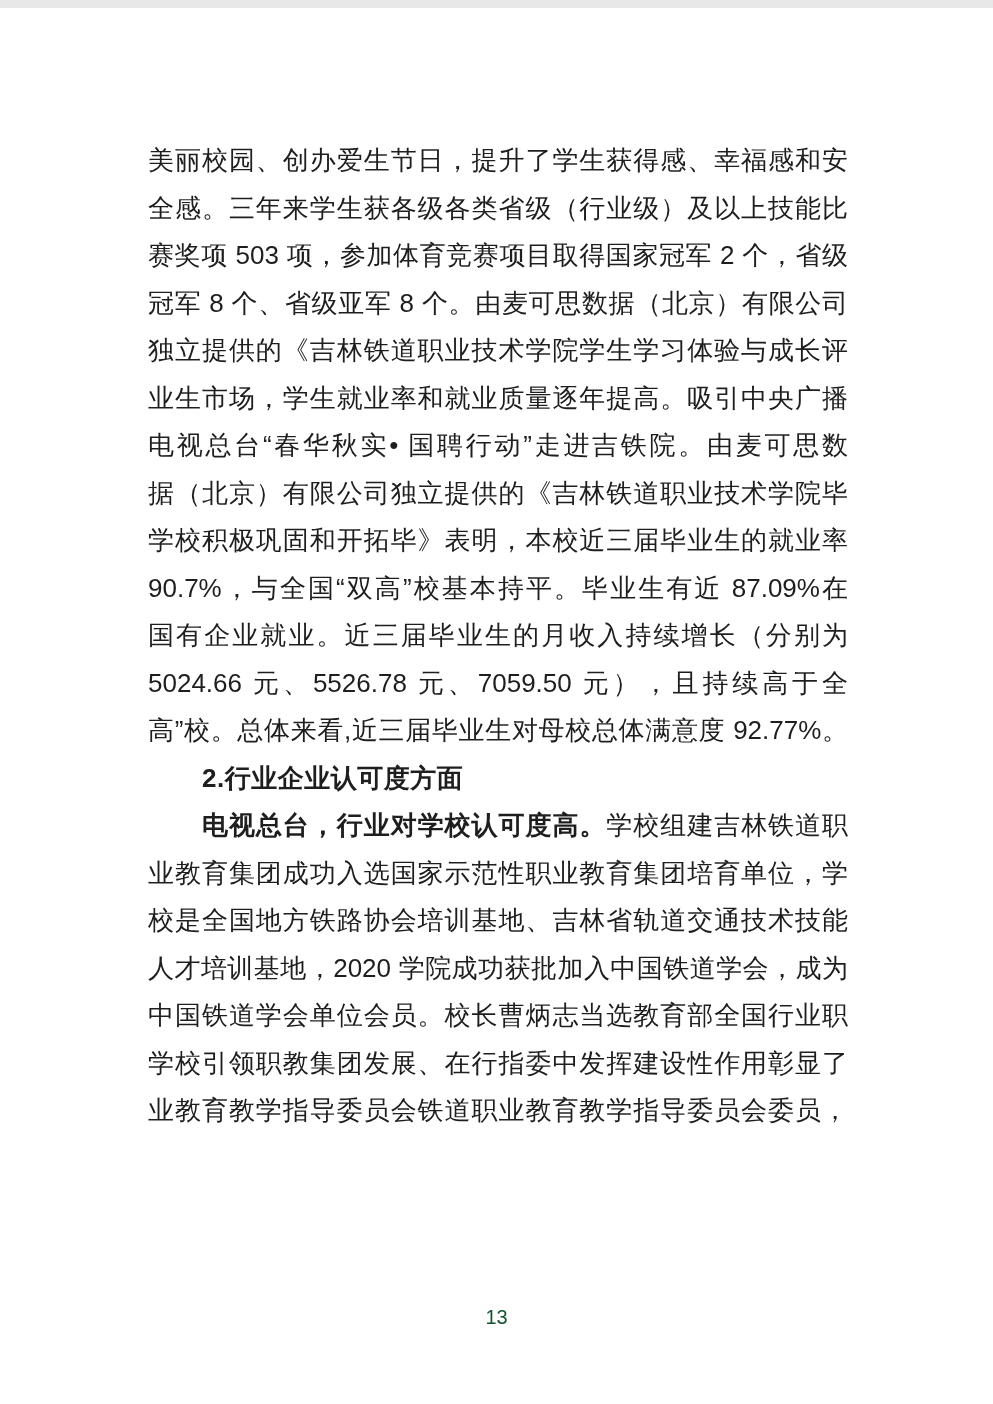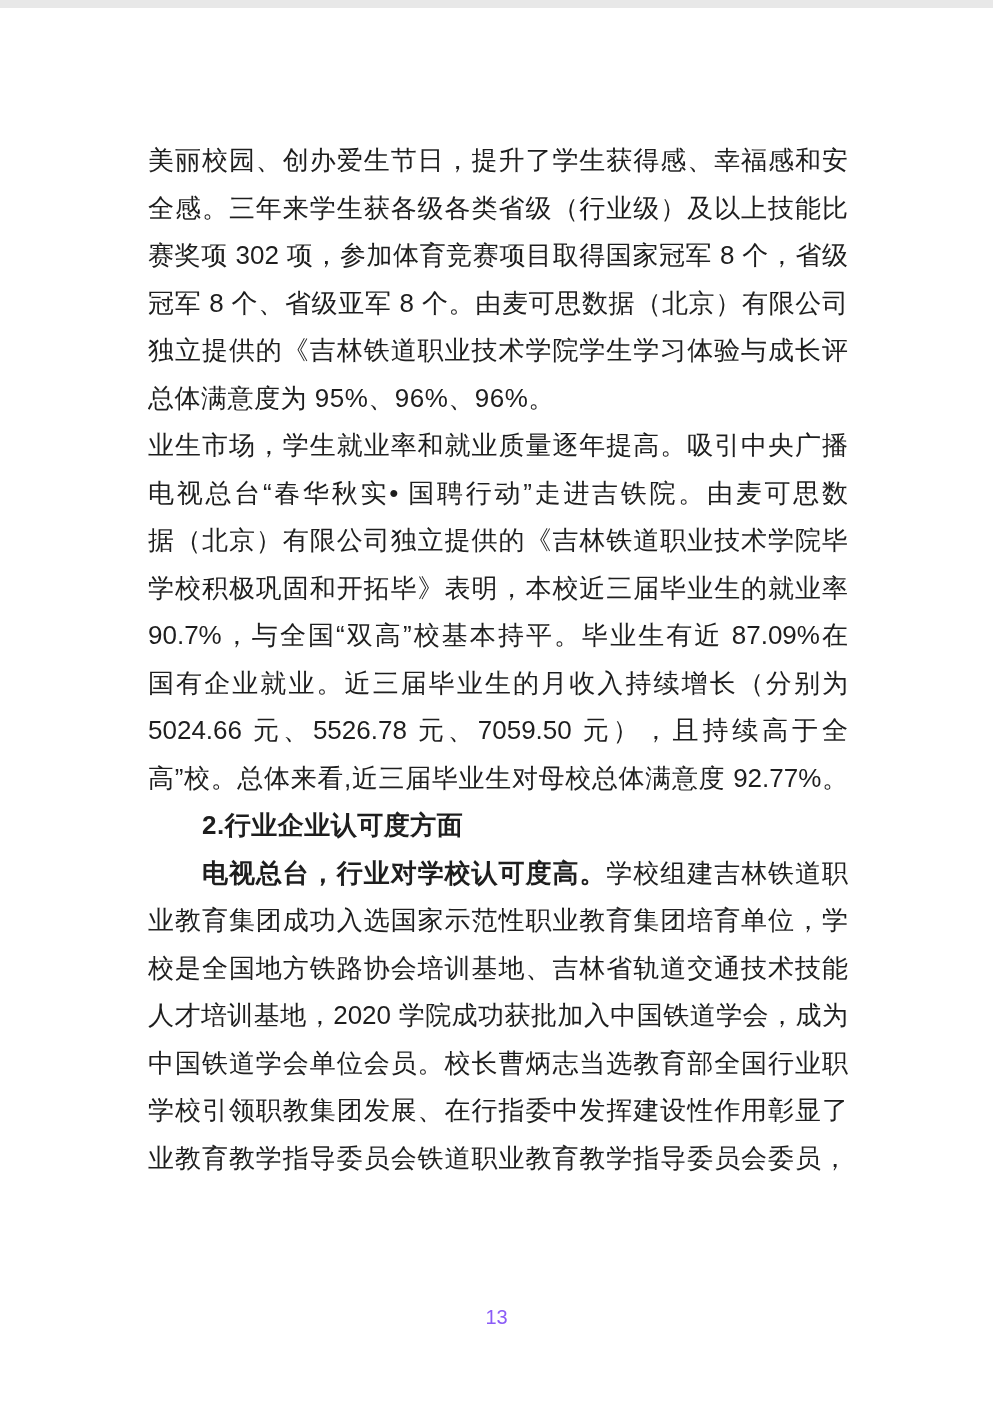--- a/index.html
+++ b/index.html
@@ -46,35 +46,34 @@
     font-weight: bold;
   }
   .footer {
     position: absolute;
     top: 1297px;
     left: 0;
     width: 993px;
     text-align: center;
     font-size: 20px;
     line-height: 24px;
-    color: #8b5cf6;
+    color: #14532d;
   }
 </style>
 </head>
 <body>
 
 <div class="page">
   <div class="textblock">
 
     <div class="line just">美丽校园、创办爱生节日，提升了学生获得感、幸福感和安</div>
     <div class="line just">全感。三年来学生获各级各类省级（行业级）及以上技能比</div>
-    <div class="line just">赛奖项 302 项，参加体育竞赛项目取得国家冠军 8 个，省级</div>
+    <div class="line just">赛奖项 503 项，参加体育竞赛项目取得国家冠军 2 个，省级</div>
     <div class="line just">冠军 8 个、省级亚军 8 个。由麦可思数据（北京）有限公司</div>
     <div class="line just">独立提供的《吉林铁道职业技术学院学生学习体验与成长评</div>
-    <div class="line">总体满意度为 95%、96%、96%。</div>
 
     <div class="line just">业生市场，学生就业率和就业质量逐年提高。吸引中央广播</div>
     <div class="line just">电视总台“春华秋实• 国聘行动”走进吉铁院。由麦可思数</div>
     <div class="line just">据（北京）有限公司独立提供的《吉林铁道职业技术学院毕</div>
     <div class="line just">学校积极巩固和开拓毕》表明，本校近三届毕业生的就业率</div>
     <div class="line just">90.7%，与全国“双高”校基本持平。毕业生有近 87.09%在</div>
     <div class="line just">国有企业就业。近三届毕业生的月收入持续增长（分别为</div>
     <div class="line just">5024.66 元、5526.78 元、7059.50 元），且持续高于全国“双</div>
     <div class="line just">高”校。总体来看,近三届毕业生对母校总体满意度 92.77%。</div>
 

